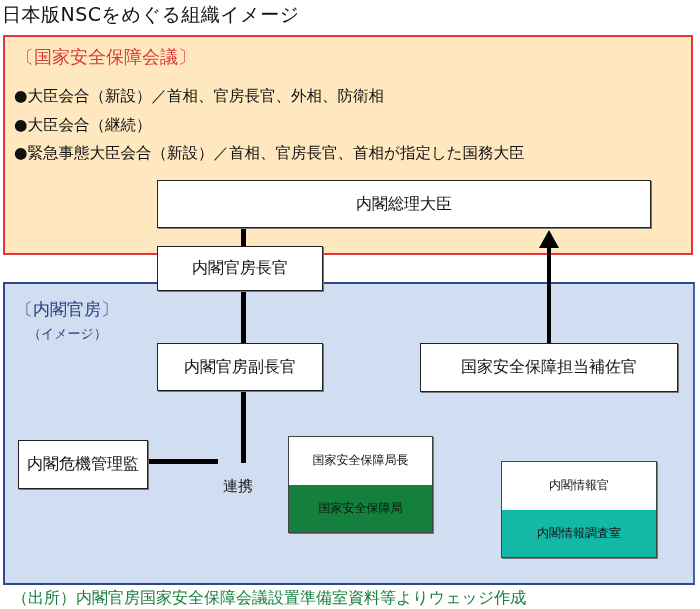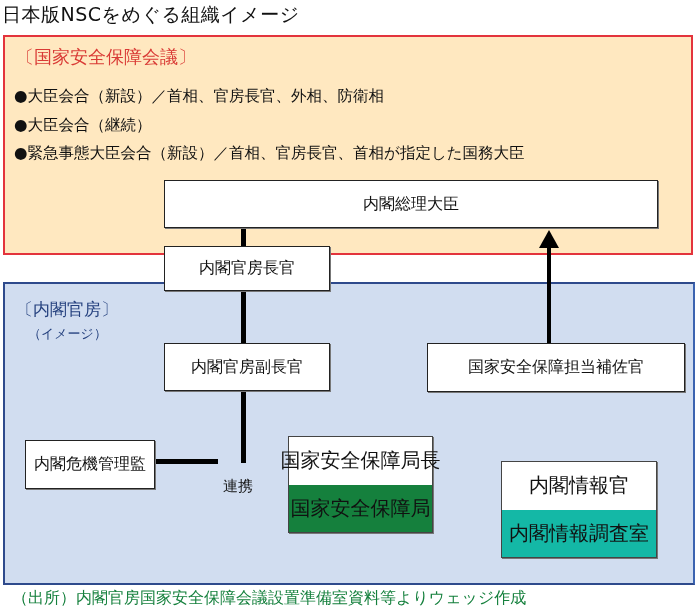--- a/index.html
+++ b/index.html
@@ -10,24 +10,24 @@
   .panel-nsc { left:3px; top:35px; width:690px; height:220px; background:#FFE8C0;
                border:2px solid #E3333C; box-sizing:border-box; }
   .panel-cab { left:3px; top:282px; width:692px; height:303px; background:#D1DDF0;
                border:2px solid #2E4A8C; border-right-color:#3B63B0; box-sizing:border-box; }
   .nsc-heading { left:16px; top:45px; font-size:18px; color:#D93A35; white-space:nowrap; }
   .bullet { left:14px; font-size:15.5px; white-space:nowrap; color:#111; }
   .cab-heading { left:16px; top:298px; font-size:17px; color:#24407E; white-space:nowrap; }
   .cab-sub { left:28px; top:325px; font-size:13px; color:#24407E; white-space:nowrap; }
   .box { background:#fff; border:1.5px solid #222; box-sizing:border-box;
          display:flex; align-items:center; justify-content:center;
-         font-size:16px; white-space:nowrap; box-shadow:1px 1px 0 #777;margin-left:7px; }
+         font-size:16px; white-space:nowrap; box-shadow:1px 1px 0 #777; }
   .split { background:#fff; border:1.5px solid #444; box-sizing:border-box; box-shadow:1px 1px 0 #777;
            display:flex; flex-direction:column; }
-  .split > div { flex:1; display:flex; align-items:center; justify-content:center; font-size:20px; white-space:nowrap; }
+  .split > div { flex:1; display:flex; align-items:center; justify-content:center; font-size:12px; white-space:nowrap; }
   .line { background:#000; }
   .label { font-size:15px; white-space:nowrap; }
   .source { left:12px; top:588px; font-size:16px; white-space:nowrap; color:#15803d; }
 </style>
 </head>
 <body>
 
 <div class="abs title">日本版NSCをめぐる組織イメージ</div>
 
 <div class="abs panel-nsc"></div>

